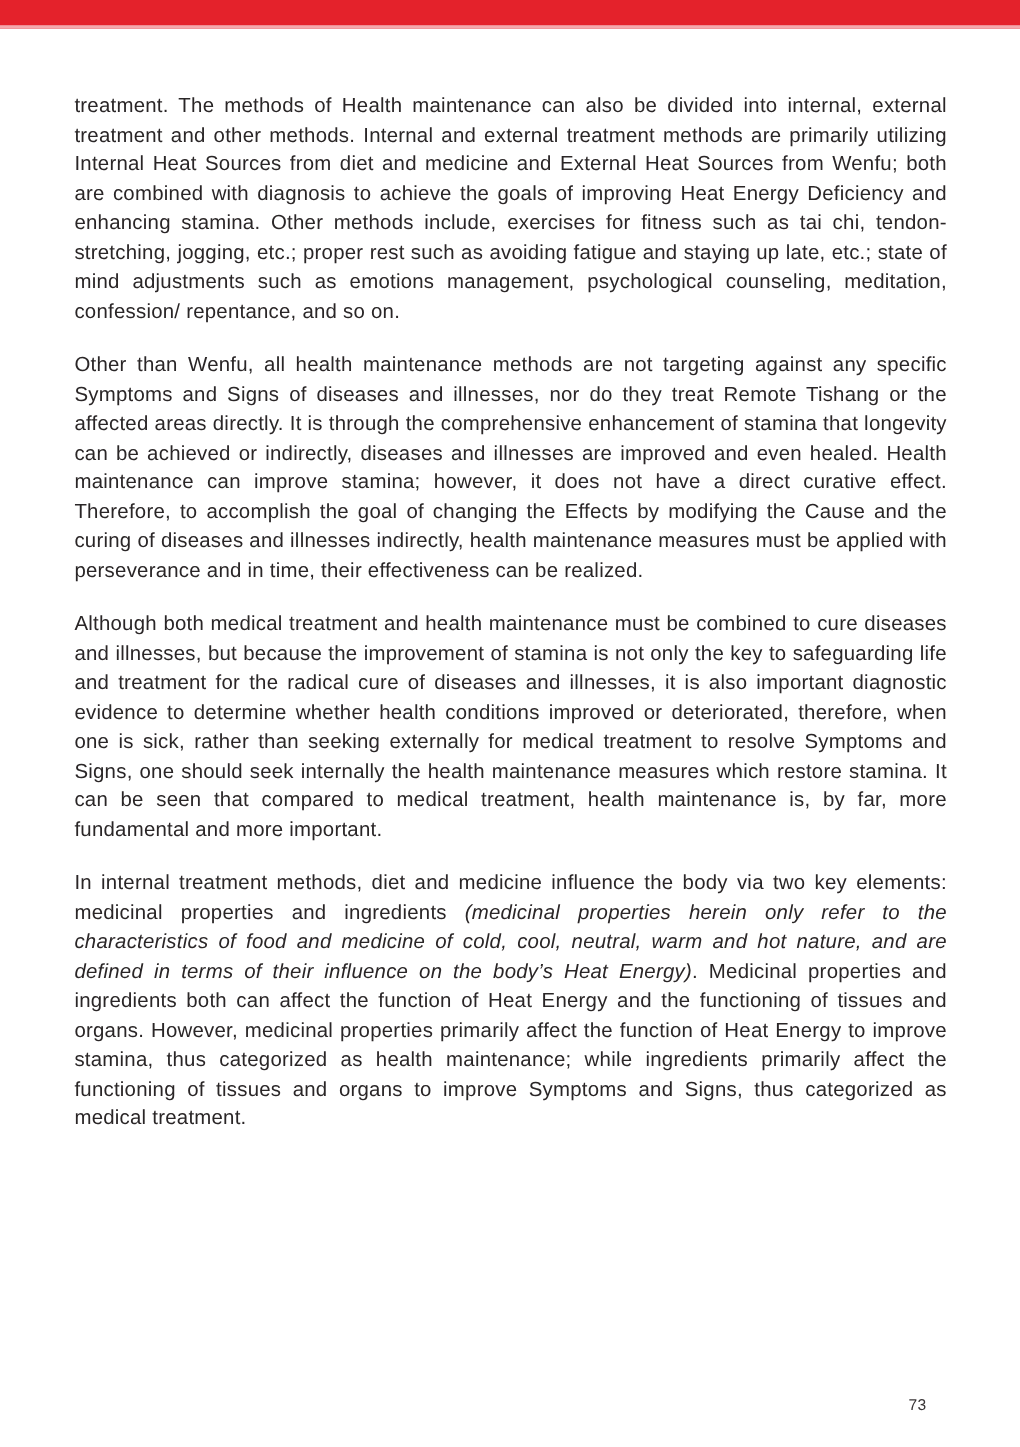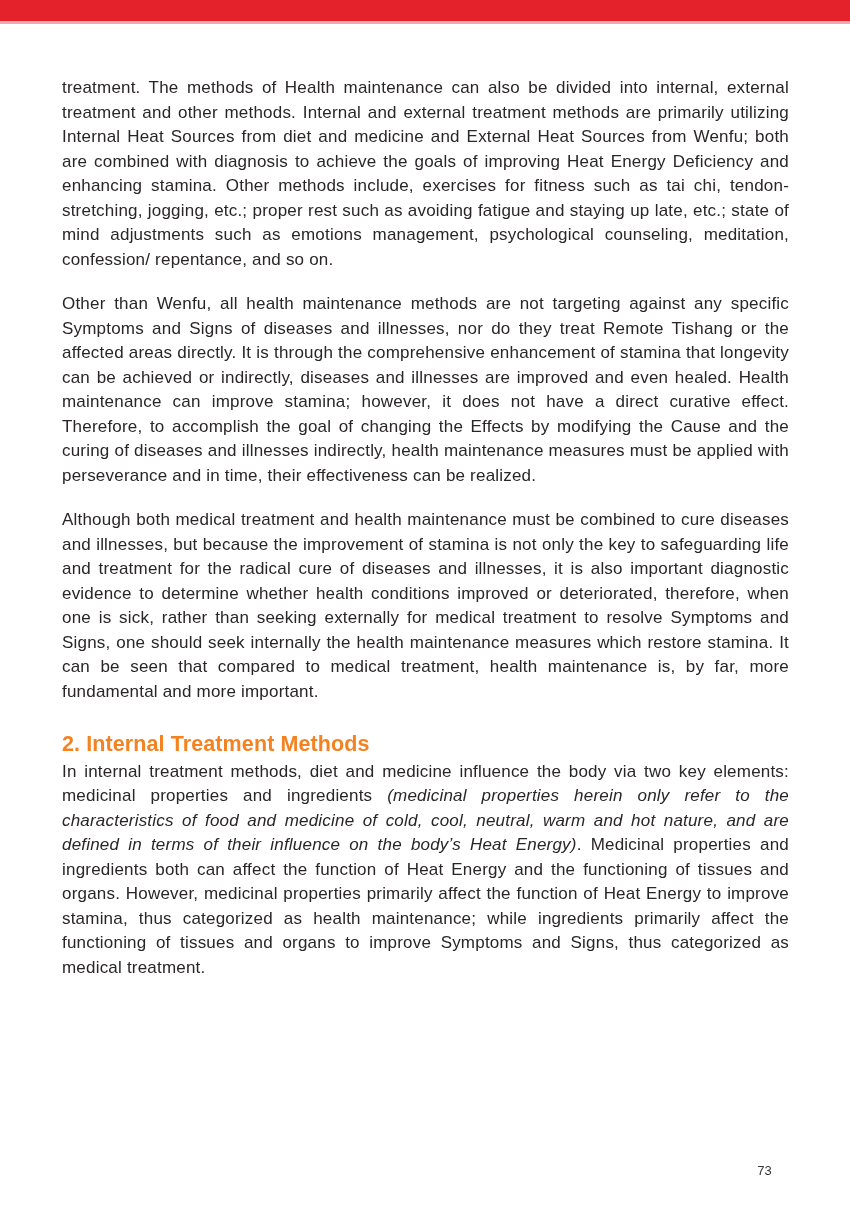--- a/index.html
+++ b/index.html
@@ -70,21 +70,20 @@
   <div class="top-bar"></div>
 
   <div class="content">
 
     <p>treatment. The methods of Health maintenance can also be divided into internal, external treatment and other methods. Internal and external treatment methods are primarily utilizing Internal Heat Sources from diet and medicine and External Heat Sources from Wenfu; both are combined with diagnosis to achieve the goals of improving Heat Energy Deficiency and enhancing stamina. Other methods include, exercises for fitness such as tai chi, tendon-stretching, jogging, etc.; proper rest such as avoiding fatigue and staying up late, etc.; state of mind adjustments such as emotions management, psychological counseling, meditation, confession/ repentance, and so on.</p>
 
     <p>Other than Wenfu, all health maintenance methods are not targeting against any specific Symptoms and Signs of diseases and illnesses, nor do they treat Remote Tishang or the affected areas directly. It is through the comprehensive enhancement of stamina that longevity can be achieved or indirectly, diseases and illnesses are improved and even healed. Health maintenance can improve stamina; however, it does not have a direct curative effect. Therefore, to accomplish the goal of changing the Effects by modifying the Cause and the curing of diseases and illnesses indirectly, health maintenance measures must be applied with perseverance and in time, their effectiveness can be realized.</p>
 
     <p>Although both medical treatment and health maintenance must be combined to cure diseases and illnesses, but because the improvement of stamina is not only the key to safeguarding life and treatment for the radical cure of diseases and illnesses, it is also important diagnostic evidence to determine whether health conditions improved or deteriorated, therefore, when one is sick, rather than seeking externally for medical treatment to resolve Symptoms and Signs, one should seek internally the health maintenance measures which restore stamina. It can be seen that compared to medical treatment, health maintenance is, by far, more fundamental and more important.</p>
 
-    <h2 class="section-heading">2. Internal Treatment Methods</h2>
 
     <p>
       <span>In internal treatment methods, diet and medicine influence the body via two key elements: medicinal properties and ingredients </span><span class="italic">(medicinal properties herein only refer to the characteristics of food and medicine of cold, cool, neutral, warm and hot nature, and are defined in terms of their influence on the body’s Heat Energy)</span><span>. Medicinal properties and ingredients both can affect the function of Heat Energy and the functioning of tissues and organs. However, medicinal properties primarily affect the function of Heat Energy to improve stamina, thus categorized as health maintenance; while ingredients primarily affect the functioning of tissues and organs to improve Symptoms and Signs, thus categorized as medical treatment.</span>
     </p>
 
   </div>
 
   <div class="page-number">73</div>
 
 </div>

